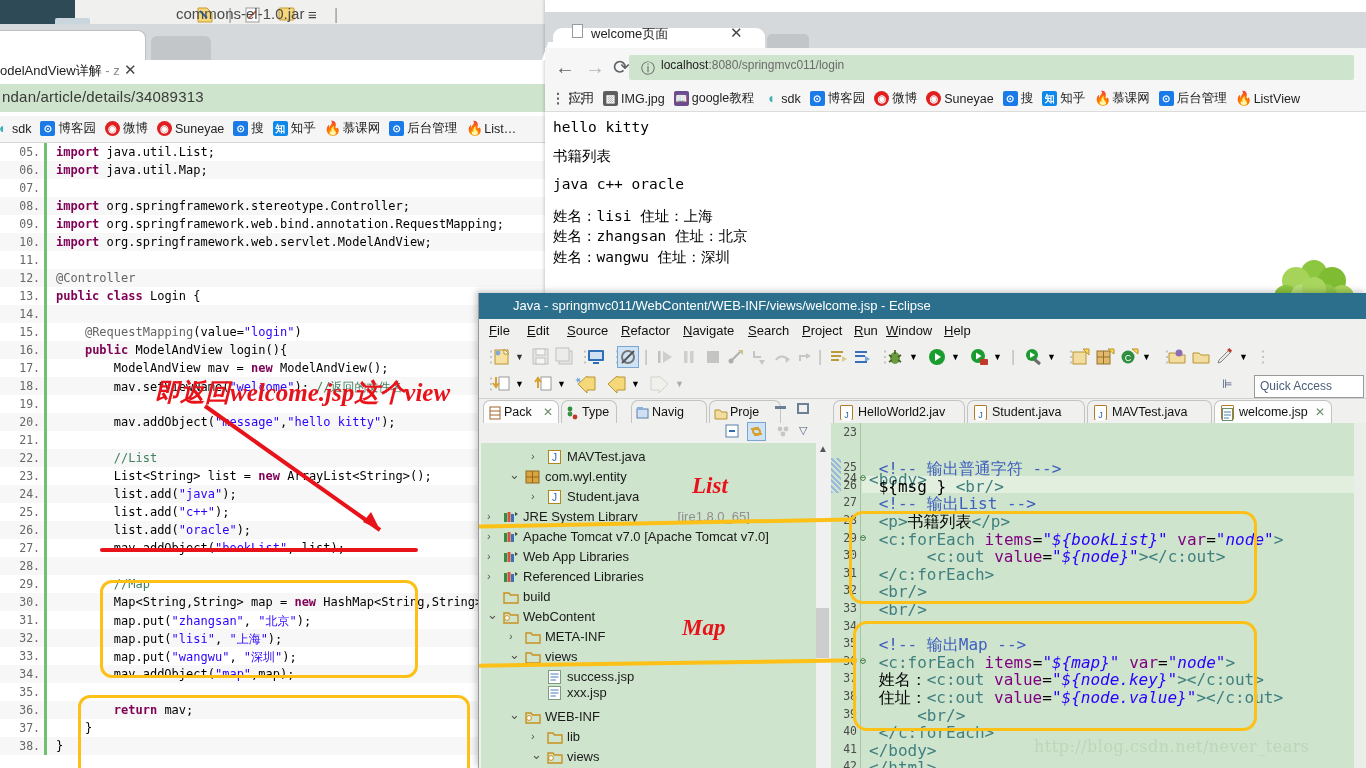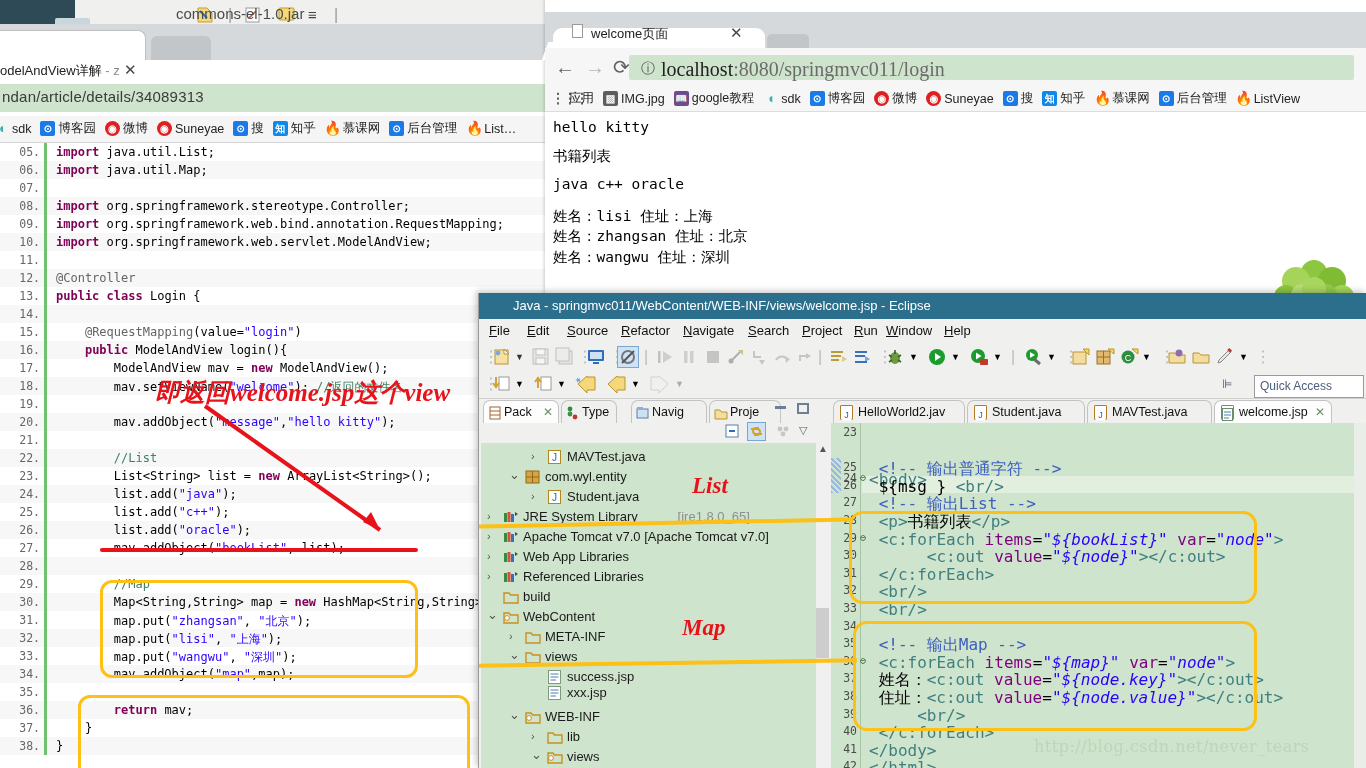--- a/index.html
+++ b/index.html
@@ -75,21 +75,21 @@
   #rb-tab { position:absolute; left:8px; top:16px; width:212px; height:32px; background:#fff;
             border-radius:9px 9px 0 0; }
   #rb-tab-skew-l { position:absolute; left:0px; top:30px; width:14px; height:18px; background:#fff;
                    transform:skewX(-20deg); }
   #rb-tab-label { position:absolute; left:46px; top:25px; font-size:13px; color:#222; white-space:nowrap;}
   #rb-tab-fav { position:absolute; left:27px; top:24px; width:11px; height:14px; border:1px solid #9a9a9a; background:#fff;}
   #rb-tab-close { position:absolute; left:185px; top:24px; font-size:15px; color:#444;}
   #rb-tab2 { position:absolute; left:222px; top:22px; width:42px; height:26px; background:#c3c6c9; border-radius:5px 5px 0 0;}
   #rb-navbar { position:absolute; left:0; top:48px; width:821px; height:38px; background:#f6f6f6; }
   #rb-urlbox { position:absolute; left:84px; top:55px; width:725px; height:25px; background:#cfe4cd; border-radius:2px;}
-  #rb-url { position:absolute; left:116px; top:58px; font-size:20px; color:#222; white-space:nowrap;font-family:Liberation Serif, serif;}
+  #rb-url { position:absolute; left:116px; top:58px; font-size:12px; color:#222; white-space:nowrap;}
   #rb-url .dim { color:#6b6b6b; }
   #rb-bookmarks { position:absolute; left:0; top:86px; width:821px; height:26px; background:#f6f6f6; border-bottom:1px solid #dcdcdc;}
   #rb-body { position:absolute; left:0; top:112px; width:821px; height:196px; background:#fff; }
   .navbtn { position:absolute; top:56px; font-size:20px; color:#5f6368; }
 
   #page-content { position:absolute; left:8px; top:8px; font-family:"DejaVu Sans Mono", monospace;
                   font-size:14.5px; color:#000; line-height:1.0; }
   #page-content .para { margin:0 0 14px 0; }
   #page-content .tight { margin:0; line-height:1.42; }
 

